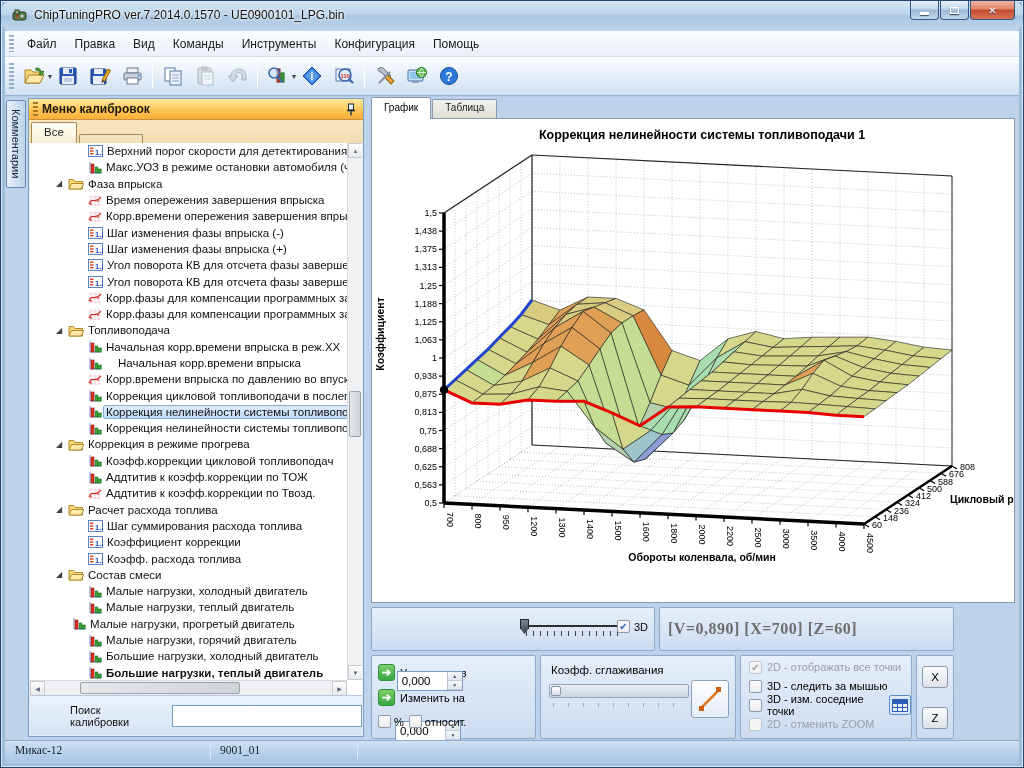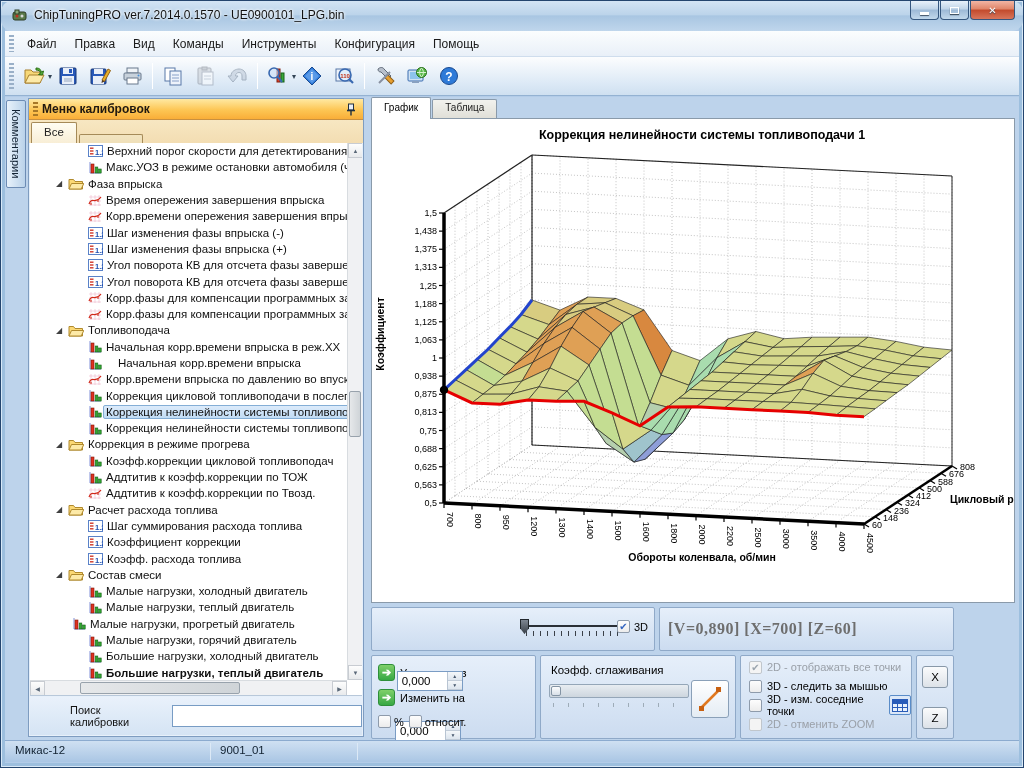--- a/index.html
+++ b/index.html
@@ -105,21 +105,21 @@
   #panel-opts { left:371px; top:558px; width:172px; height:84px; }
   .opt-row { display:flex; align-items:center; gap:5px; font-size:11px; margin:3px 0 0 8px; height:16px; }
   .opt-row .lab.disabled { color:#9aa0a8; }
   #grid-button { width:24px; height:20px; border:1px solid #5a8cc8; background:#dce8f8; border-radius:2px;
       display:flex; align-items:center; justify-content:center; margin-left:2px; }
   #panel-xz { left:547px; top:558px; width:38px; height:84px; display:flex; flex-direction:column; align-items:center; justify-content:space-around; }
   .xzbtn { width:26px; height:22px; border:1px solid #8898a8; border-radius:3px; font-size:11.5px;
       background:linear-gradient(180deg,#fafbfc,#dde2e8); display:flex; align-items:center; justify-content:center; }
   
   #statusbar { position:absolute; left:4px; right:4px; bottom:5px; height:22px;
-      background:linear-gradient(180deg,#cfe0f2,#aac6e4); border-top:1px solid #8cabcf; font-size:11.5px; color:#102030; }
+      background:linear-gradient(180deg,#cfe0f2,#aac6e4); border-top:1px solid #8cabcf; font-size:11.5px; color:#102030;font-family:Liberation Serif, serif; }
   .sseg { position:absolute; top:3px; }
   .sdiv { position:absolute; top:2px; bottom:2px; width:1px; background:#8fb0d2; border-right:1px solid #dce9f6; }
   svg text { font-family:"Liberation Sans",sans-serif; }
 </style>
 </head>
 <body>
 
 <div id="window">
 
   <div id="titlebar">

